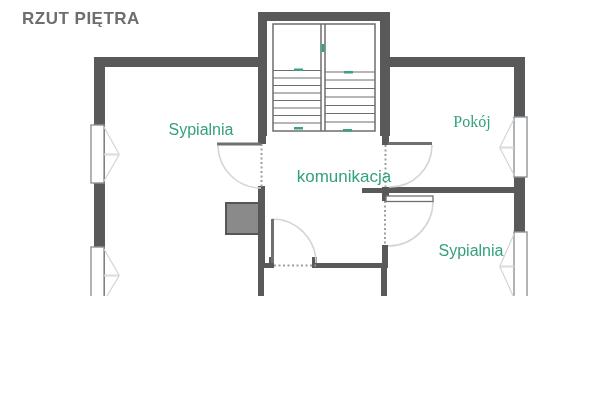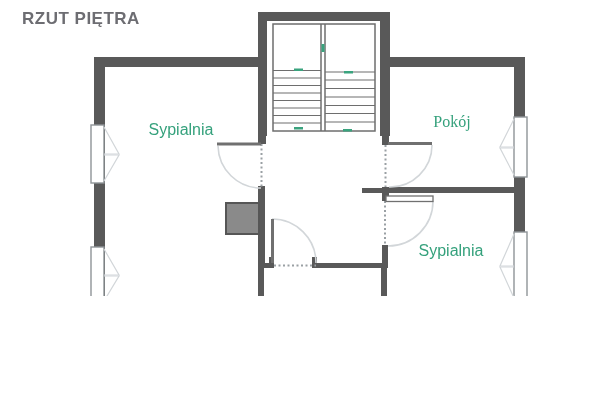--- a/index.html
+++ b/index.html
@@ -1,21 +1,21 @@
 <!DOCTYPE html>
 <html style="--background: #ffffff; --wall: #595959; --room-label: #35a17c; --title: #6d6d72; --thin-line: #6e6e6e; --door-leaf: #707070; --door-arc: #d2d6d9; --opening-dash: #9aa0a4; --window-border: #8f9498; --chimney-fill: #8a8a8a; --chimney-border: #565656; --stair-mark: #3aa37e;"><head>
 <meta charset="utf-8">
 <style>
   html,body{margin:0;padding:0;}
   body{background:#ffffff;font-family:"Liberation Sans", sans-serif;}
   .page{position:relative;width:600px;height:296px;background:var(--background,#fff);overflow:hidden;border-radius:30px;}
   .title{position:absolute;left:22px;top:9px;font-size:17px;font-weight:bold;
          color:var(--title,#6d6d72);letter-spacing:.5px;white-space:nowrap;}
   .room-label{position:absolute;transform:translate(-50%,-50%);font-size:16px;
-              color:var(--room-label,#35a17c);white-space:nowrap;}
+              color:var(--room-label,#35a17c);white-space:nowrap;margin-left:20px;}
   .room-label.big{font-size:17px;}
   .shadow{position:absolute;left:96px;top:372px;width:432px;height:12px;
           background:#c9c9c9;filter:blur(4px);opacity:.55;}
   svg{position:absolute;left:0;top:0;}
   .wall{fill:var(--wall,#595959);}
   .thin{stroke:var(--thin-line,#6e6e6e);stroke-width:1.5;fill:none;}
   .tread{stroke:var(--thin-line,#6e6e6e);stroke-width:1.2;fill:none;}
   .leaf{stroke:var(--door-leaf,#707070);stroke-width:3;fill:none;}
   .arc{stroke:var(--door-arc,#d2d6d9);stroke-width:1.6;fill:none;}
   .opening{stroke:var(--opening-dash,#9aa0a4);stroke-width:2;stroke-dasharray:2 2.5;fill:none;}
@@ -142,14 +142,15 @@
         <line class="leaf" x1="272.5" y1="219" x2="272.5" y2="263"></line>
       </g>
     </g>
 
     <rect class="chimney" x="226" y="203" width="33" height="31"></rect>
   </svg>
 
   <div class="title">RZUT PIĘTRA</div>
   <div class="room-label" style="left:181px;top:130px;">Sypialnia</div>
   <div class="room-label" style="left:452px;top:122px;font-family:Liberation Serif, serif;">Pokój</div>
+  <div class="room-label big" style="left:324px;top:177px;">komunikacja</div>
   <div class="room-label" style="left:451px;top:251px;">Sypialnia</div>
 </div>
 
 </body></html>

